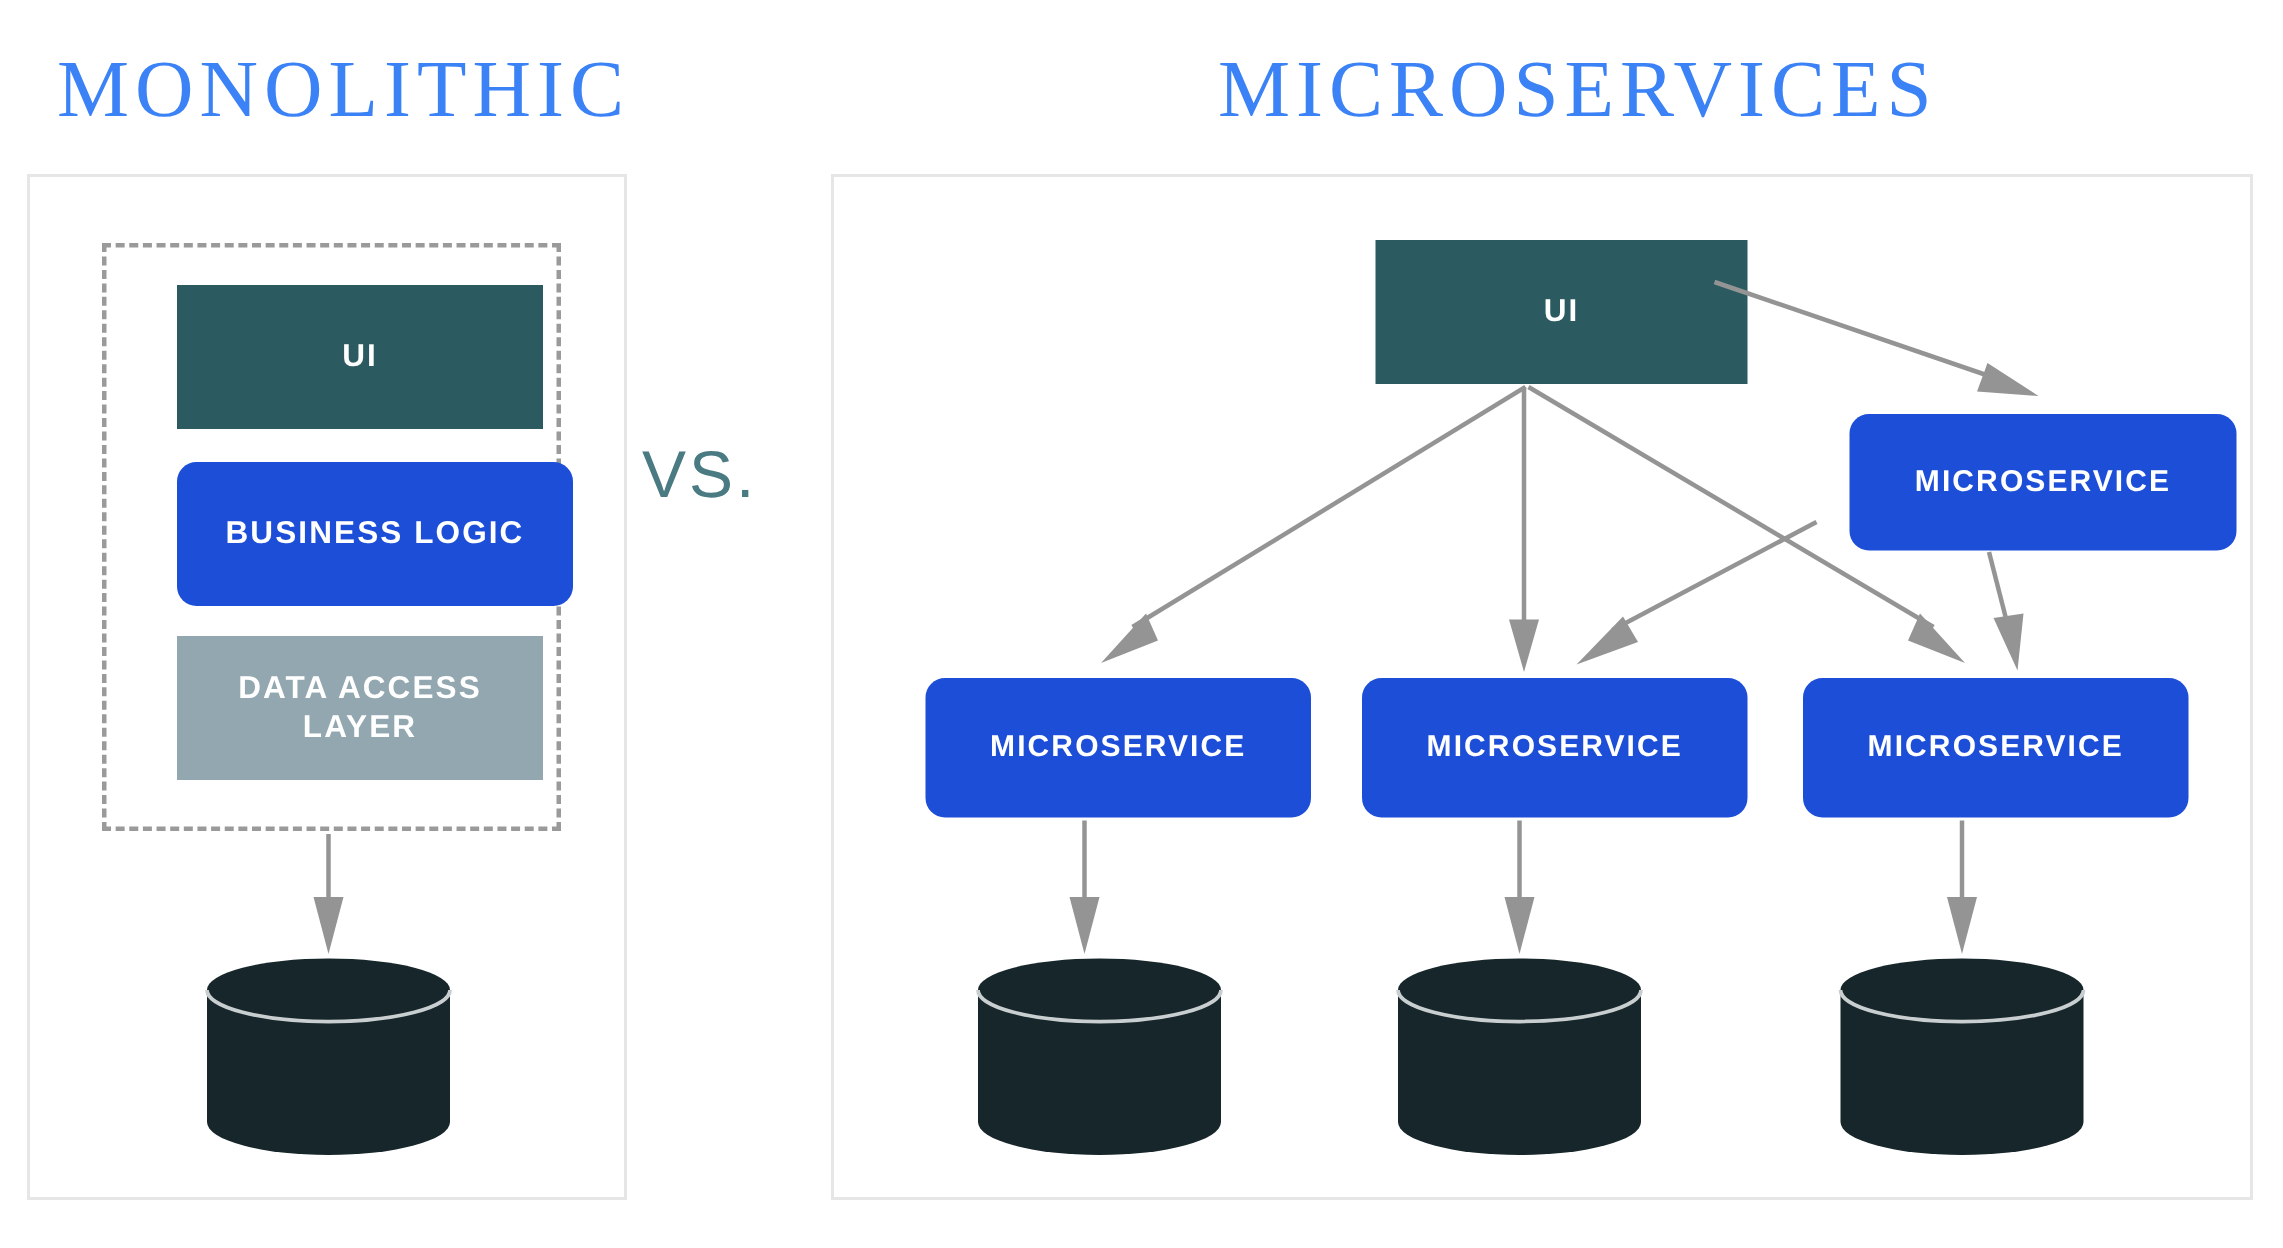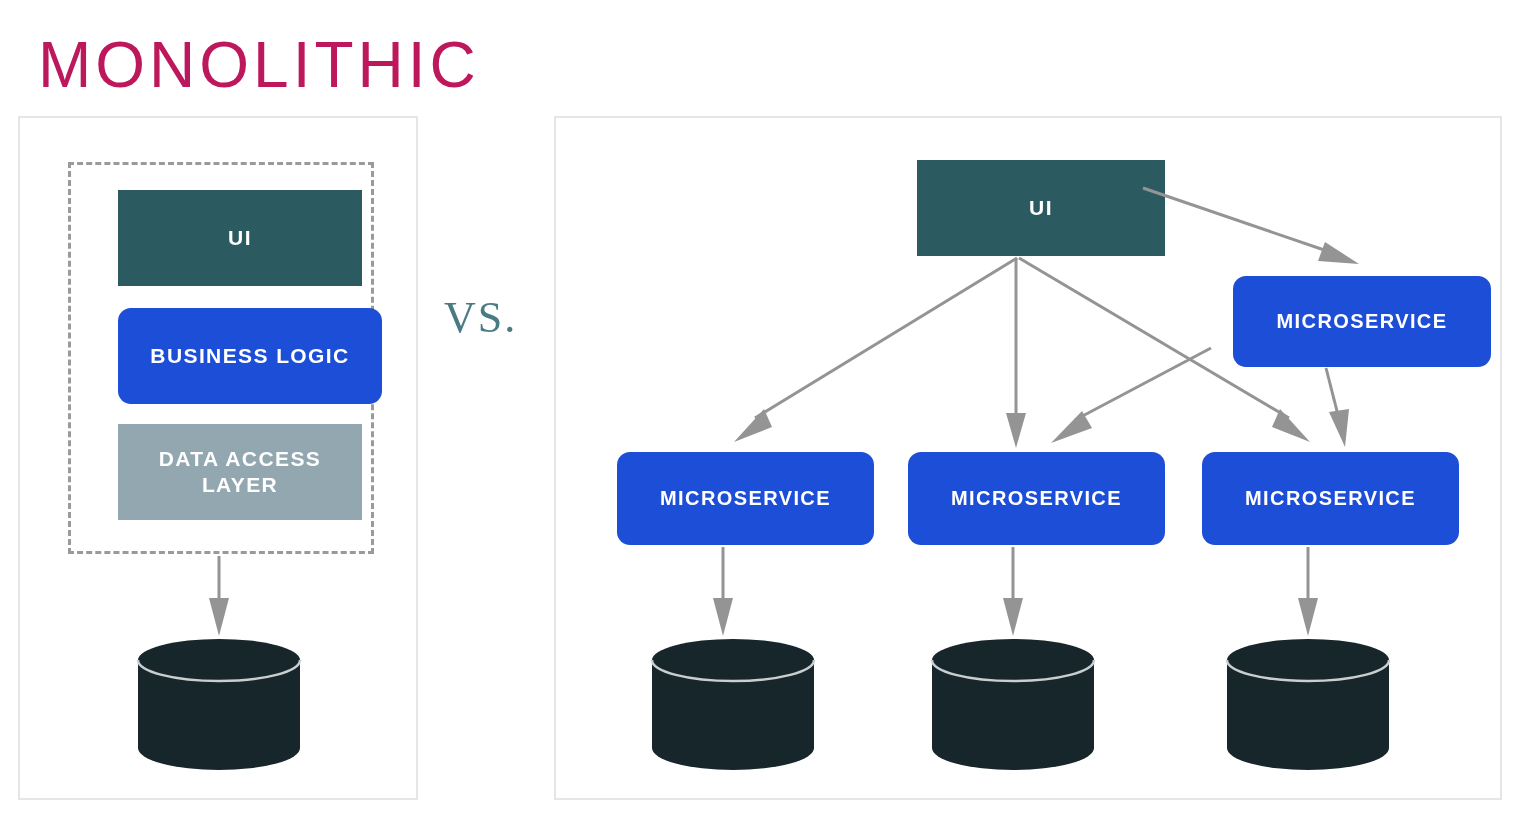--- a/index.html
+++ b/index.html
@@ -12,36 +12,36 @@
     width: 1522px;
     height: 832px;
     background: #ffffff;
     font-family: "Liberation Sans", sans-serif;
     overflow: hidden;
   }
 
   
   .title {
     position: absolute;
-    font-family: Liberation Sans, sans-serif;
+    font-family: Liberation Serif, serif;
     font-weight: 300;
-    font-size: 64px;
+    font-size: 54px;
     letter-spacing: 4px;
-    color: #be185d;
+    color: #3b82f6;
     white-space: nowrap;
     -webkit-font-smoothing: antialiased;
   }
   #title-monolithic { left: 38px; top: 28px; }
   #title-microservices { left: 812px; top: 28px; }
 
   .vs-label {
     position: absolute;
-    left: 444px;
+    left: 428px;
     top: 292px;
-    font-family: Liberation Serif, serif;
+    font-family: Liberation Sans, sans-serif;
     font-weight: 300;
     font-size: 44px;
     letter-spacing: 2px;
     color: #4a7a82;
   }
 
   
   .panel {
     position: absolute;
     border: 2px solid #e6e6e6;
@@ -111,20 +111,21 @@
     pointer-events: none;
   }
 </style>
 </head>
 <body>
 
 <div id="canvas">
 
   <div class="title" id="title-monolithic">MONOLITHIC</div>
 
+  <div class="title" id="title-microservices">MICROSERVICES</div>
 
   <div class="vs-label">VS.</div>
 
   <div class="panel" id="panel-monolithic"></div>
 
   <div id="dashed-container"></div>
 
   <div class="box box-dark" id="mono-ui">UI</div>
 
   <div class="box box-mid" id="mono-business">BUSINESS LOGIC</div>

